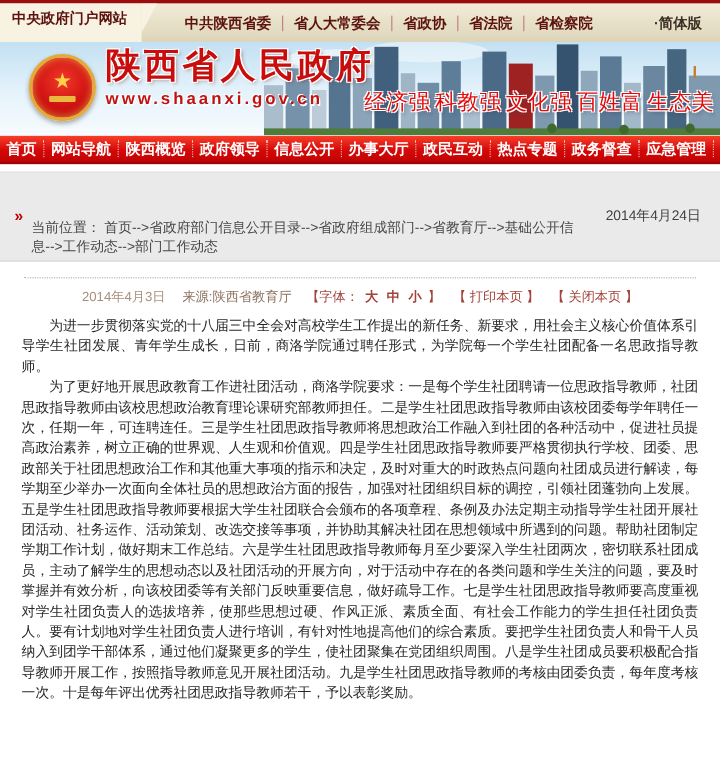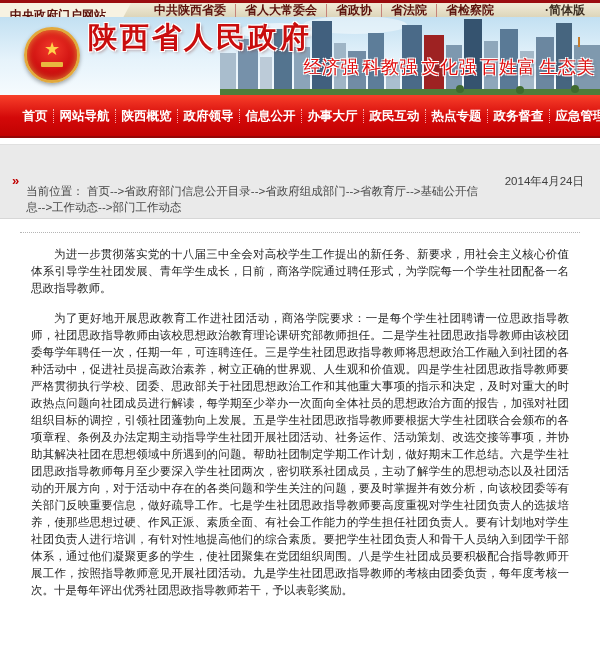--- a/index.html
+++ b/index.html
@@ -2,21 +2,21 @@
 <html><head>
 <meta charset="utf-8">
 <style>
   * { box-sizing: border-box; }
   html,body { margin:0; padding:0; background:#ffffff; }
   body { width:600px; font-family:"Liberation Sans", sans-serif; }
   .page { width:600px; min-height:645px; background:#fff; overflow:hidden; }
 
   
   .topline { height:3px; background:#9b0c0f; }
-  .topbar { height:14px; background:linear-gradient(#f2ecd8,#ddd5ba); display:flex; align-items:stretch;
+  .topbar { height:32px; background:linear-gradient(#f2ecd8,#ddd5ba); display:flex; align-items:stretch;
             font-size:12px; font-weight:bold; color:#5c130d; }
   .portal-tab { background:#f7f2e2; line-height:24px; padding:0 12px 0 10px; cursor:pointer; white-space:nowrap; }
   .slant { width:0; height:0; border-bottom:24px solid transparent; border-left:13px solid #f7f2e2; }
   .topbar-links { display:flex; align-items:center; margin-left:14px; }
   .topbar-links span { padding:0 9px; border-right:1px solid #c4837a; cursor:pointer; white-space:nowrap; line-height:13px; }
   .topbar-links span:last-child { border-right:none; }
   .lang { margin-left:auto; display:flex; align-items:center; color:#3d2f22; }
   .lang span { margin-right:10px; cursor:pointer; white-space:nowrap;margin-left:42px; }
 
   
@@ -31,22 +31,22 @@
   .site-text { position:absolute; left:88px; top:4px; }
   .site-name { font-size:29px; font-weight:bold; color:#c90d0d; letter-spacing:3px; line-height:32px; white-space:nowrap;
                text-shadow:1px 1px 0 #fff,-1px -1px 0 #fff,1px -1px 0 #fff,-1px 1px 0 #fff,2px 2px 3px rgba(110,30,20,.35); }
   .site-url { font-size:14px; font-weight:bold; color:#c11212; letter-spacing:2.5px; margin-top:3px; white-space:nowrap;
               text-shadow:1px 1px 0 #fff,-1px -1px 0 #fff; }
   .slogan { position:absolute; right:5px; top:38px; font-size:18px; font-weight:normal; color:#e10b0b;
             letter-spacing:.5px; word-spacing:-2px; white-space:nowrap;
             text-shadow:1px 1px 0 #fff,-1px -1px 0 #fff,1px -1px 0 #fff,-1px 1px 0 #fff,2px 2px 3px rgba(60,60,90,.45); }
 
   
-  .nav { height:43px; background:linear-gradient(#f8402a,#d40909 55%,#c10202); border-bottom:2px solid #950707;
-         display:flex; align-items:center; color:#fff; font-weight:bold; font-size:12.5px; padding-left:17px; }
+  .nav { height:24px; background:linear-gradient(#f8402a,#d40909 55%,#c10202); border-bottom:2px solid #950707;
+         display:flex; align-items:center; color:#fff; font-weight:bold; font-size:12.5px; padding-left:0; }
   .nav span { padding:0 5.5px; border-right:1px dotted rgba(255,225,225,.75); cursor:pointer; white-space:nowrap; line-height:14px; }
 
   .gap { height:6px; background:#fff; }
 
   
   .crumbbar { background:#eaeaea; border-top:1px solid #e0e0e0; border-bottom:1px solid #d7d7d7;
               padding:2px 16px 3px 12px; display:flex; font-size:11.5px; color:#474747; line-height:16px; min-height:38px; }
   .crumb-icon { color:#c00000; font-weight:bold; font-size:13px; align-self:center; margin-right:7px; }
   .crumb-text { width:452px; align-self:center;margin-top:36px; }
   .crumb-path { cursor:pointer; }
@@ -57,21 +57,21 @@
   .title { text-align:center; font-size:16.5px; font-weight:bold; color:#0a0a0a; margin:14px 0 0; line-height:23px; }
   .dotline { border-bottom:1px dotted #b5b5b5; margin:13px 2px 0; height:0; }
   .meta { text-align:center; font-size:11px; margin-top:8px; white-space:nowrap; color:#a8907d; }
   .m-src { margin-left:11px; color:#8d7360; }
   .m-red { color:#a2423a; }
   .m-opt { font-weight:bold; margin:0 2px; cursor:pointer; }
   .m-lbl { margin-left:9px; }
   .m-action { margin-left:7px; cursor:pointer; }
   .body-text { margin-top:9px; font-size:11.5px; line-height:17px; color:#272727; text-align:justify;
                font-family:"Liberation Serif", serif; }
-  .body-text p { margin:13px; text-indent:2em; }
+  .body-text p { margin:0; text-indent:2em; }
 </style>
 </head>
 <body>
 
 <div class="page">
 
   <div class="topline"></div>
 
   <div class="topbar">
     <div class="portal-tab">中央政府门户网站</div>
@@ -118,20 +118,21 @@
       <circle cx="240" cy="72" r="4" fill="#3f6a2e"></circle>
       <circle cx="300" cy="73" r="4" fill="#3f6a2e"></circle>
       <circle cx="355" cy="72" r="4" fill="#3f6a2e"></circle>
     </svg>
     <div class="logo">
       <span class="star">★</span>
       <span class="gate"></span>
     </div>
     <div class="site-text">
       <div class="site-name">陕西省人民政府</div>
+      <div class="site-url">www.shaanxi.gov.cn</div>
     </div>
     <div class="slogan">经济强 科教强 文化强 百姓富 生态美</div>
   </div>
 
   <div class="nav">
     <span>首页</span>
     <span>网站导航</span>
     <span>陕西概览</span>
     <span>政府领导</span>
     <span>信息公开</span>
@@ -148,20 +149,31 @@
     <span class="crumb-icon">»</span>
     <div class="crumb-text">
       <span class="crumb-label">当前位置：</span>
       <span class="crumb-path">首页--&gt;省政府部门信息公开目录--&gt;省政府组成部门--&gt;省教育厅--&gt;基础公开信息--&gt;工作动态--&gt;部门工作动态</span>
     </div>
     <div class="crumb-date">2014年4月24日</div>
   </div>
 
   <div class="article">
     <div class="dotline"></div>
+    <div class="meta">
+      <span class="m-date">2014年4月3日</span>
+      <span class="m-src">来源:陕西省教育厅</span>
+      <span class="m-red m-lbl">【字体：</span>
+      <span class="m-red m-opt">大</span>
+      <span class="m-red m-opt">中</span>
+      <span class="m-red m-opt">小</span>
+      <span class="m-red">】</span>
+      <span class="m-red m-action">【 打印本页 】</span>
+      <span class="m-red m-action">【 关闭本页 】</span>
+    </div>
     <div class="body-text">
       <p>为进一步贯彻落实党的十八届三中全会对高校学生工作提出的新任务、新要求，用社会主义核心价值体系引导学生社团发展、青年学生成长，日前，商洛学院通过聘任形式，为学院每一个学生社团配备一名思政指导教师。</p>
       <p>为了更好地开展思政教育工作进社团活动，商洛学院要求：一是每个学生社团聘请一位思政指导教师，社团思政指导教师由该校思想政治教育理论课研究部教师担任。二是学生社团思政指导教师由该校团委每学年聘任一次，任期一年，可连聘连任。三是学生社团思政指导教师将思想政治工作融入到社团的各种活动中，促进社员提高政治素养，树立正确的世界观、人生观和价值观。四是学生社团思政指导教师要严格贯彻执行学校、团委、思政部关于社团思想政治工作和其他重大事项的指示和决定，及时对重大的时政热点问题向社团成员进行解读，每学期至少举办一次面向全体社员的思想政治方面的报告，加强对社团组织目标的调控，引领社团蓬勃向上发展。五是学生社团思政指导教师要根据大学生社团联合会颁布的各项章程、条例及办法定期主动指导学生社团开展社团活动、社务运作、活动策划、改选交接等事项，并协助其解决社团在思想领域中所遇到的问题。帮助社团制定学期工作计划，做好期末工作总结。六是学生社团思政指导教师每月至少要深入学生社团两次，密切联系社团成员，主动了解学生的思想动态以及社团活动的开展方向，对于活动中存在的各类问题和学生关注的问题，要及时掌握并有效分析，向该校团委等有关部门反映重要信息，做好疏导工作。七是学生社团思政指导教师要高度重视对学生社团负责人的选拔培养，使那些思想过硬、作风正派、素质全面、有社会工作能力的学生担任社团负责人。要有计划地对学生社团负责人进行培训，有针对性地提高他们的综合素质。要把学生社团负责人和骨干人员纳入到团学干部体系，通过他们凝聚更多的学生，使社团聚集在党团组织周围。八是学生社团成员要积极配合指导教师开展工作，按照指导教师意见开展社团活动。九是学生社团思政指导教师的考核由团委负责，每年度考核一次。十是每年评出优秀社团思政指导教师若干，予以表彰奖励。</p>
     </div>
 
   </div>
 
 </div>
 
 </body></html>

